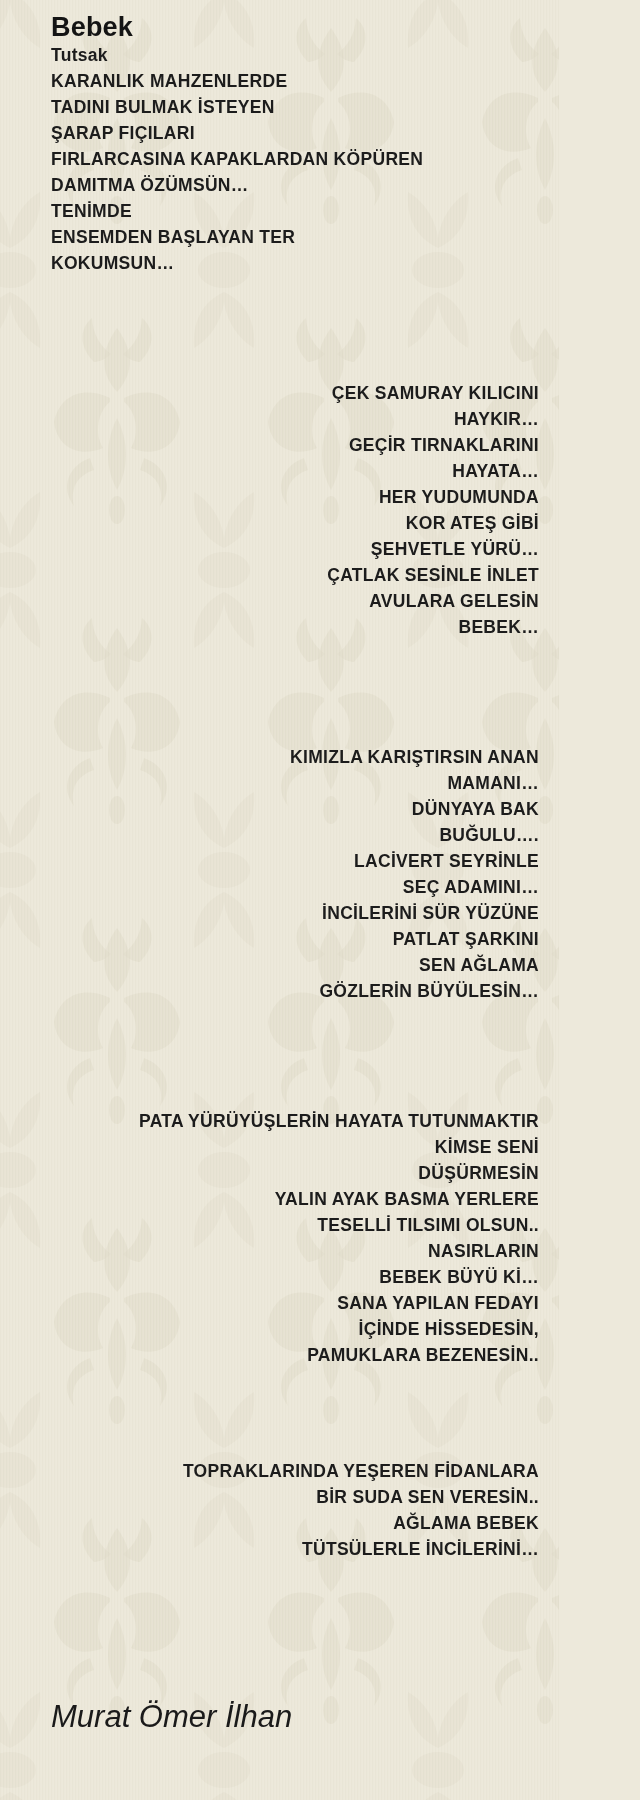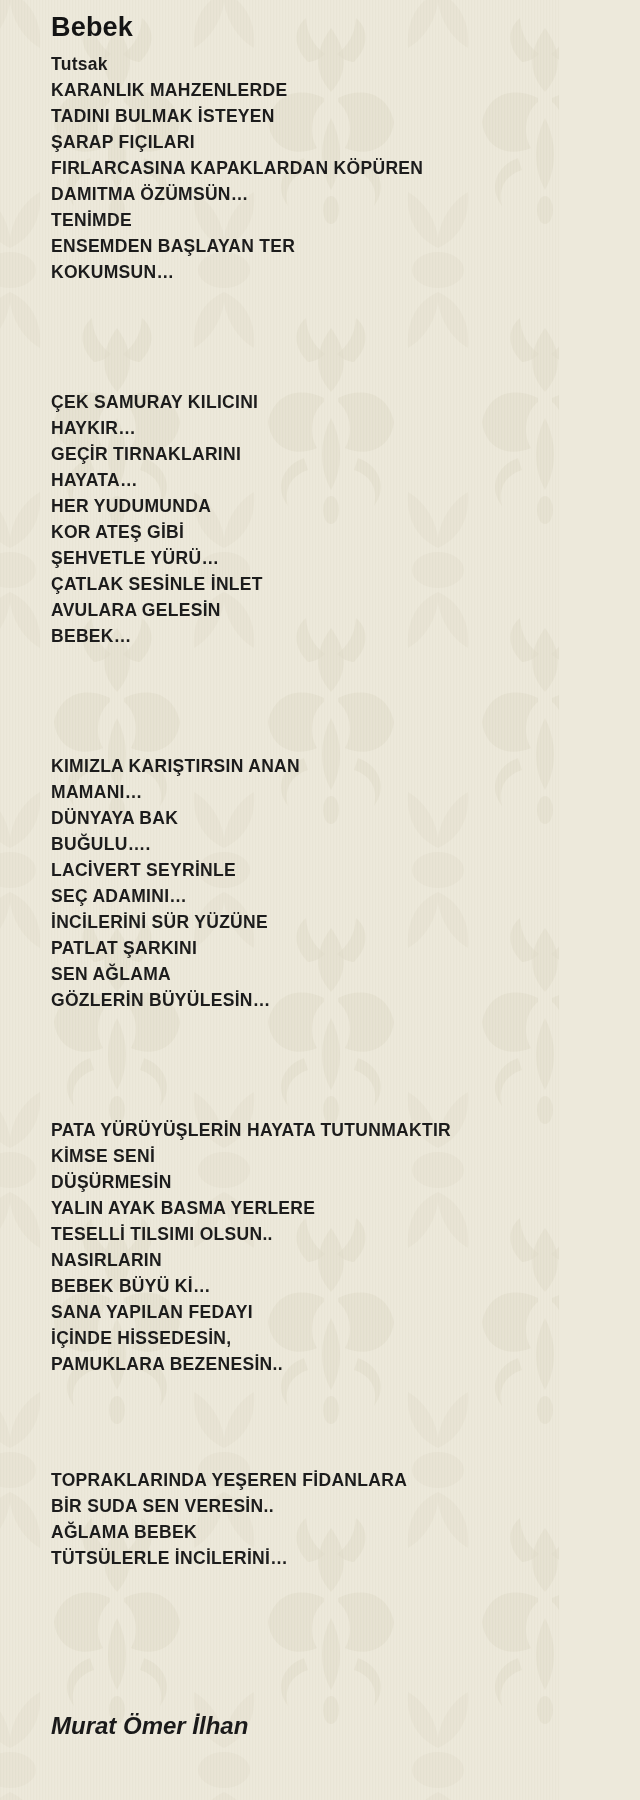--- a/index.html
+++ b/index.html
@@ -30,41 +30,41 @@
   }
   .title {
     margin: 0;
     font-size: 27px;
     line-height: 30px;
     font-weight: bold;
     letter-spacing: 0.2px;
     color: #141414;
   }
   .stanza {
-    margin-top: 9px;
     font-size: 17.5px;
     line-height: 26px;
     font-weight: bold;
     letter-spacing: 0.3px;
   }
   .stanza + .stanza {
     margin-top: 104px;
+    text-align: right;
   }
   .stanza.stanza-last {
     margin-top: 90px;
   }
   .poem-line {
     white-space: pre;
   }
   .author {
     margin-top: 141px;
-    font-size: 24px;
+    font-size: 31px;
     line-height: 28px;
     font-style: italic;
-    font-weight: bold;
+    font-weight: normal;
     color: #1A1A1A;
   }
 </style>
 </head>
 <body>
 
 <div class="page">
 
   <svg class="bg-svg" width="640" height="1800" viewBox="0 0 640 1800" xmlns="http://www.w3.org/2000/svg" aria-hidden="true">
     <defs>

